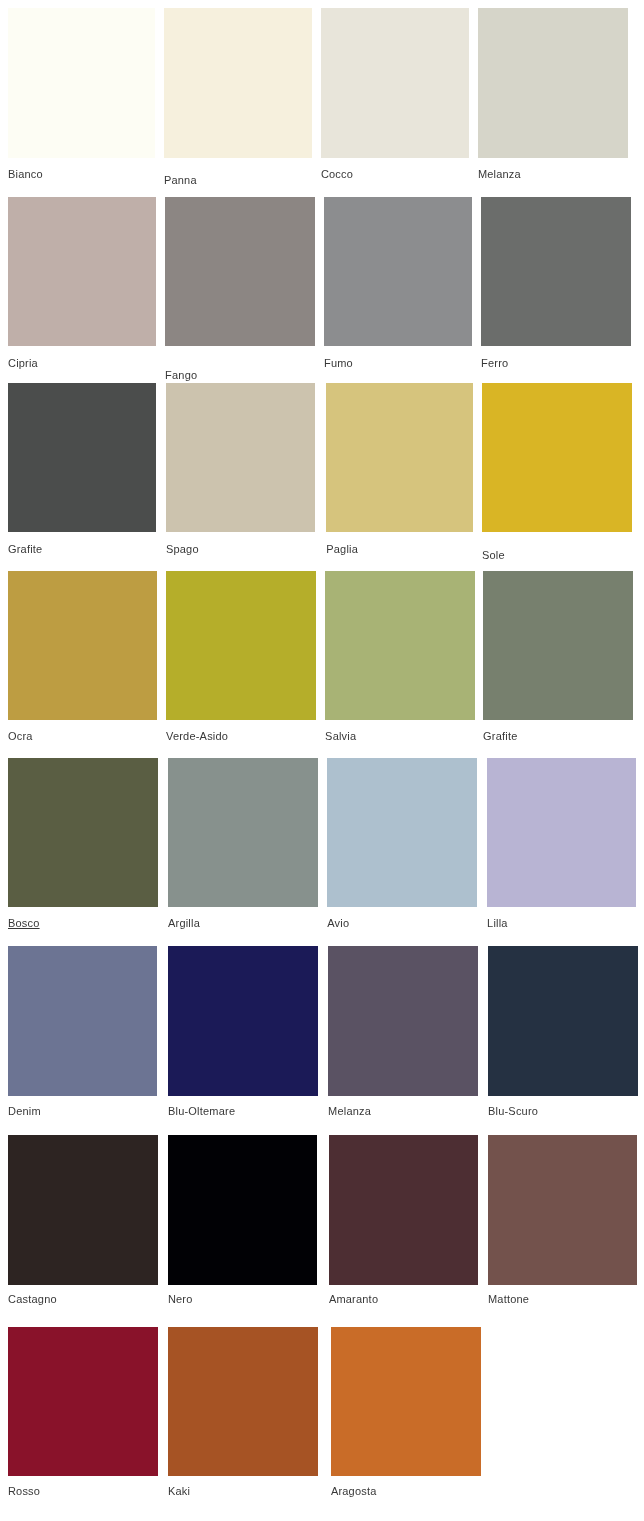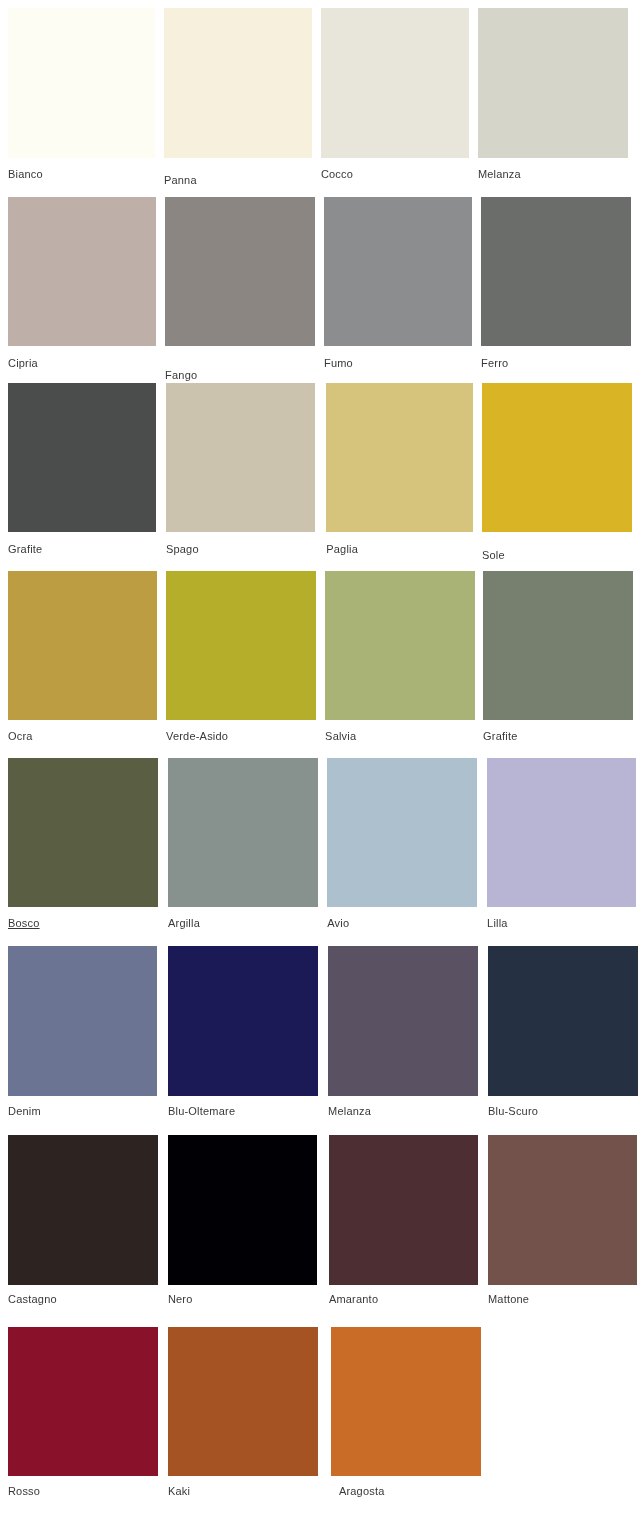--- a/index.html
+++ b/index.html
@@ -159,15 +159,15 @@
   <div class="swatch-cell" style="left: 8.15px; top: 1326.7px; width: 149.5px;">
     <div class="swatch-chip" style="background-color: rgb(137, 18, 42); width: 149.5px; height: 149px;"></div>
     <div class="swatch-label" style="top: 157.1px;">Rosso</div>
   </div>
   <div class="swatch-cell" style="left: 168.2px; top: 1326.7px; width: 149.4px;">
     <div class="swatch-chip" style="background-color: rgb(166, 83, 36); width: 149.4px; height: 149px;"></div>
     <div class="swatch-label" style="top: 157.1px;">Kaki</div>
   </div>
   <div class="swatch-cell" style="left: 331.1px; top: 1326.7px; width: 149.5px;">
     <div class="swatch-chip" style="background-color: rgb(201, 108, 40); width: 149.5px; height: 149px;"></div>
-    <div class="swatch-label" style="top: 157.1px; margin-left: 8px;">Aragosta</div>
+    <div class="swatch-label" style="top: 157.1px;">Aragosta</div>
   </div>
 </div>
 
 </body></html>

